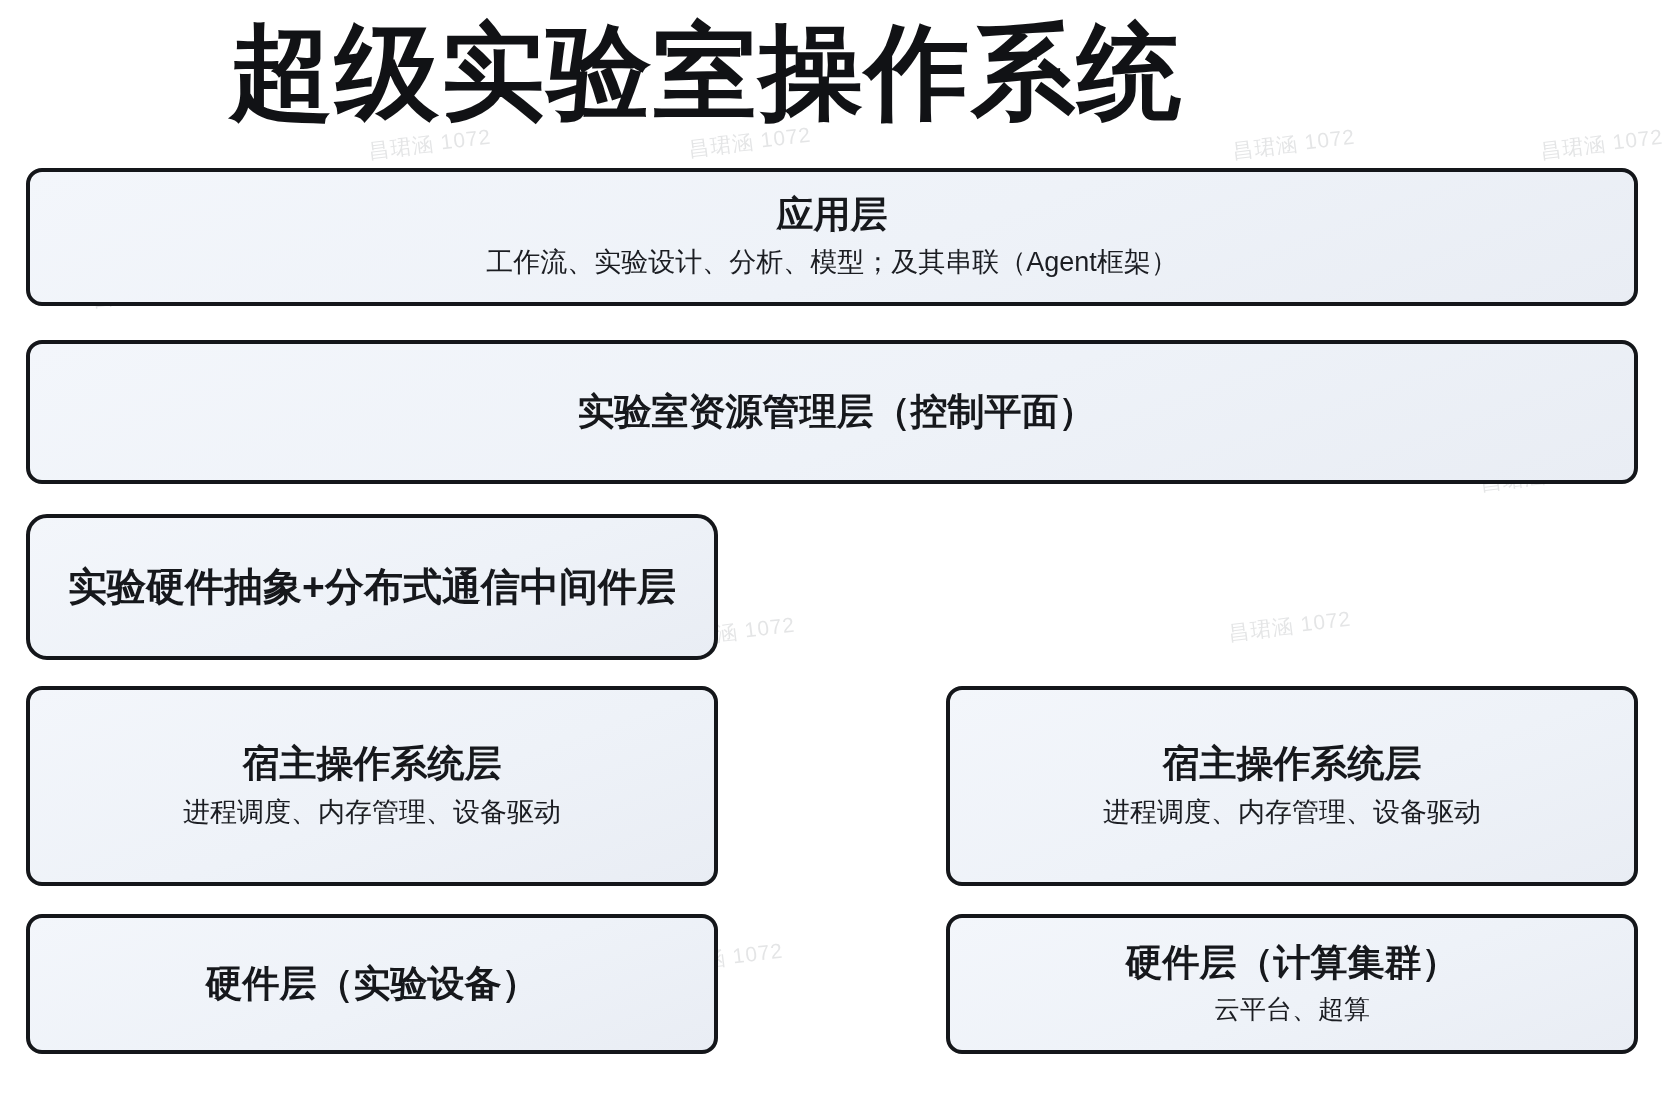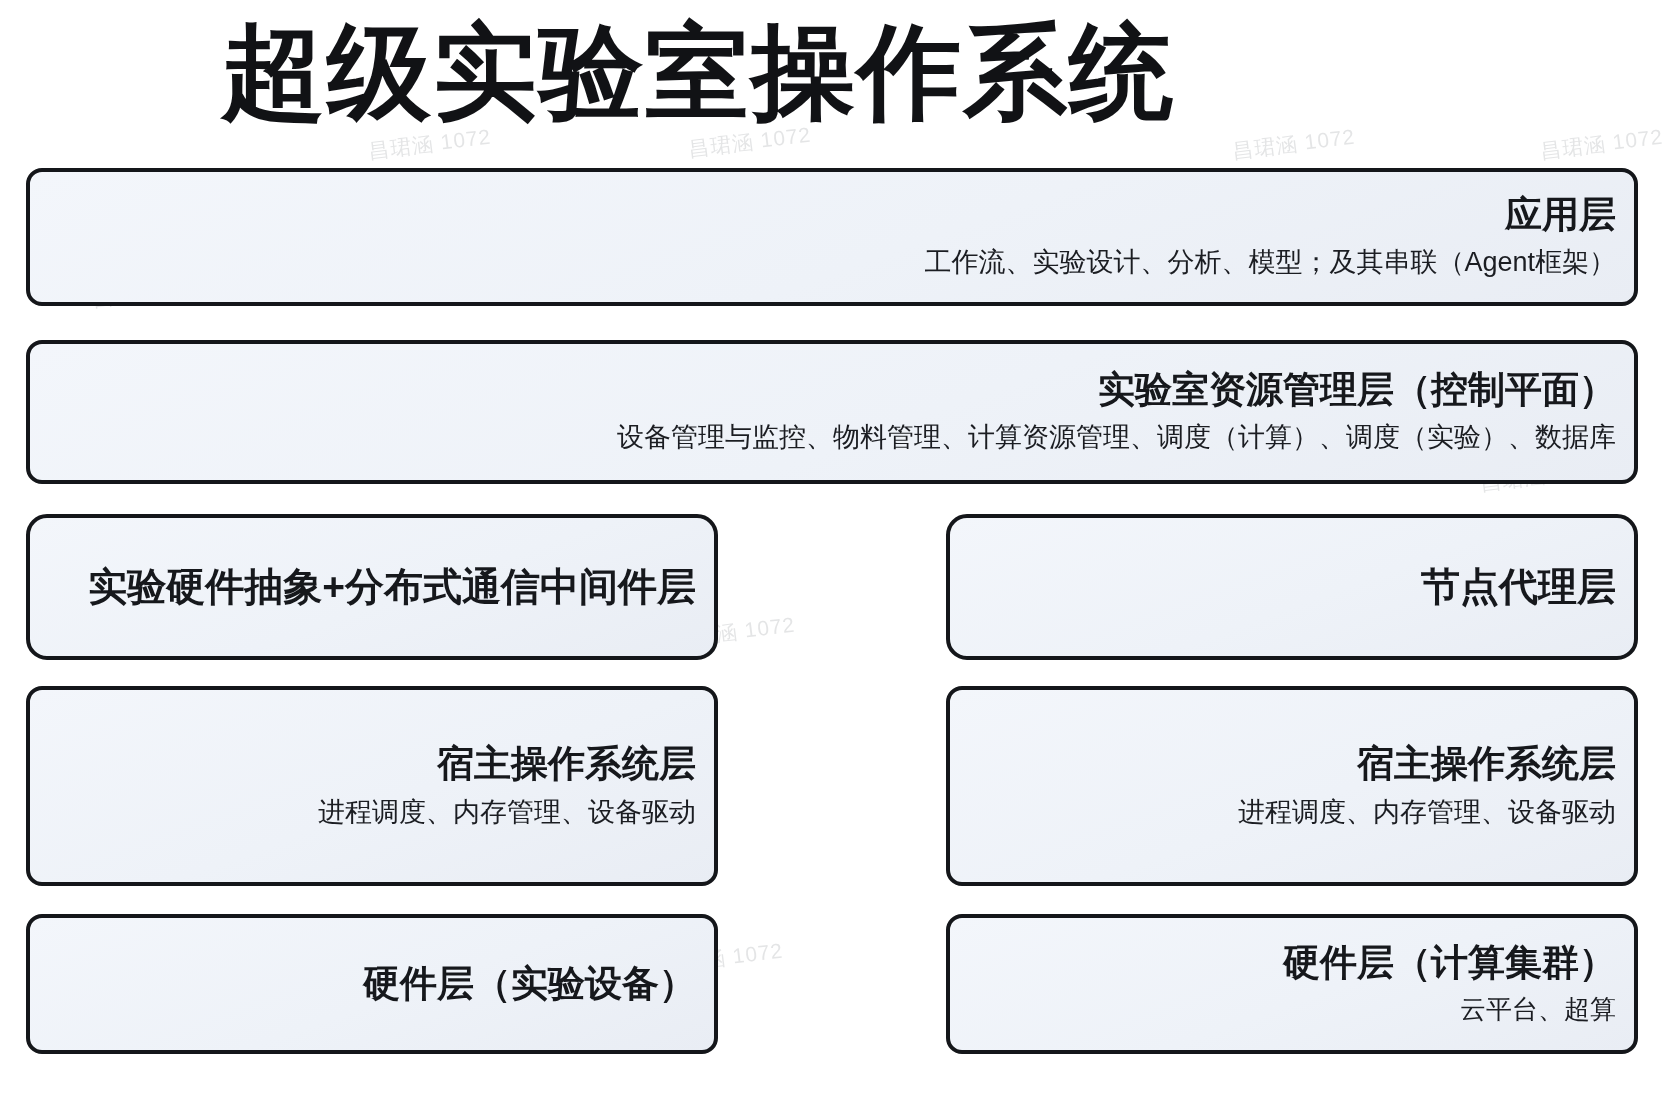--- a/index.html
+++ b/index.html
@@ -31,21 +31,21 @@
     white-space: nowrap;
     letter-spacing: 1px;
     transform: rotate(-7deg);
     font-weight: 400;
   }
 
   
   .title {
     position: absolute;
     top: 6px;
-    left: 4px;
+    left: 12px;
     width: 1388px;
     text-align: center;
     font-size: 104px;
     line-height: 132px;
     font-weight: 800;
     letter-spacing: 2px;
     color: #111215;
     z-index: 8;
   }
 
@@ -58,21 +58,21 @@
     z-index: 8;
   }
 
   .box {
     box-sizing: border-box;
     border: 4px solid #14161a;
     border-radius: 16px;
     background: linear-gradient(160deg, #f3f6fb 0%, #eef2f8 55%, #e9edf4 100%);
     display: flex;
     flex-direction: column;
-    align-items: flex-end;
+    align-items: center;
     justify-content: center;
     text-align: center;
     padding: 10px 18px;
   }
   .box .hd {
     font-weight: 800;
     color: #16181c;
   }
   .box .sub {
     font-weight: 400;
@@ -117,32 +117,26 @@
 
 <div class="diagram">
 
   <div class="box row-full" id="box-app">
     <div class="hd">应用层</div>
     <div class="sub">工作流、实验设计、分析、模型；及其串联（Agent框架）</div>
   </div>
 
   <div class="box row-full" id="box-resource">
     <div class="hd">实验室资源管理层（控制平面）</div>
-    <div class="sub">设备管理与监控、物料管理、计算资源管理、调度（计算）、调度（实验）、数据库</div>
   </div>
 
   <div class="split r3">
     <div class="col">
       <div class="box">
         <div class="hd">实验硬件抽象+分布式通信中间件层</div>
-      </div>
-    </div>
-    <div class="col">
-      <div class="box">
-        <div class="hd">节点代理层</div>
       </div>
     </div>
   </div>
 
   <div class="split r4">
     <div class="col">
       <div class="box">
         <div class="hd">宿主操作系统层</div>
         <div class="sub">进程调度、内存管理、设备驱动</div>
       </div>

